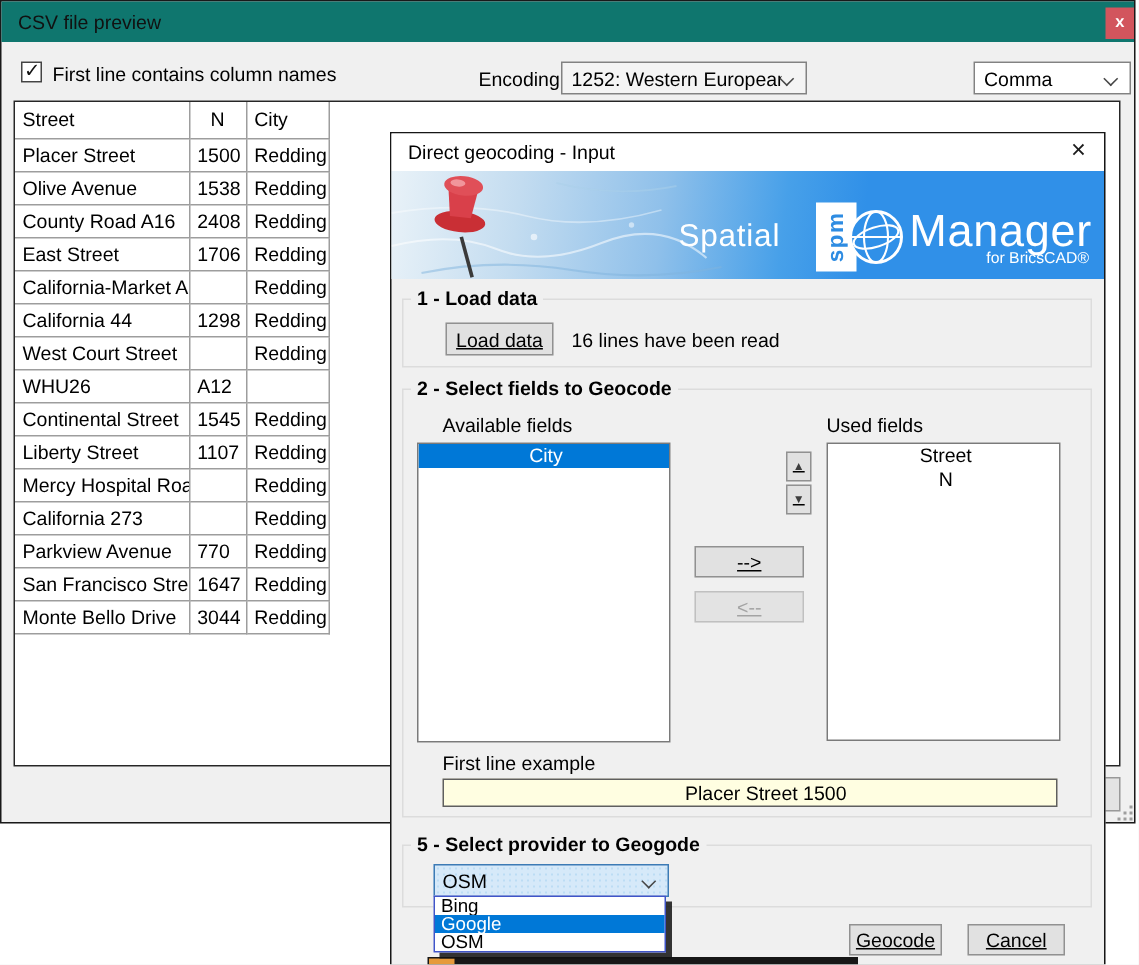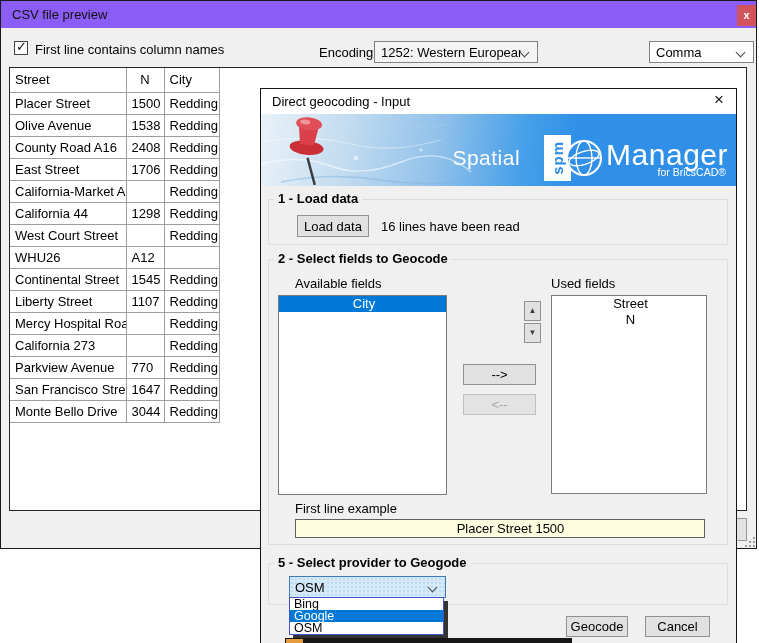--- a/index.html
+++ b/index.html
@@ -1,21 +1,21 @@
 <!DOCTYPE html>
 <html><head>
 <meta charset="utf-8">
 <style>
   * { margin:0; padding:0; box-sizing:border-box; font-family:"Liberation Sans","DejaVu Sans",sans-serif; }
   body { background:#ffffff; }
   .stage { position:relative; width:759px; height:643px; background:#fff; overflow:hidden; font-size:13px; color:#000; }
 
   
   .csv-dialog { position:absolute; left:0; top:0; width:757px; height:549px; background:#f0f0f0; border:1px solid #191919; }
-  .csv-title { position:absolute; left:0; top:0; width:100%; height:27px; background:#8b5cf6; }
+  .csv-title { position:absolute; left:0; top:0; width:100%; height:27px; background:#0f766e; }
   .csv-title .t { position:absolute; left:11px; top:6px; font-size:13px; color:#111; }
   .close-red { position:absolute; left:736px; top:4px; width:19px; height:21px; background:#d2555d; color:#fff;
                font-size:11px; font-weight:bold; text-align:center; line-height:20px; cursor:default; }
   .csv-toolbar { position:absolute; left:0; top:27px; width:100%; height:39px; }
   .checkbox { position:absolute; left:13px; top:13px; width:14px; height:14px; background:#fff; border:1px solid #444; }
   .checkbox .mark { position:absolute; left:1px; top:-3px; font-size:13px; font-weight:bold; color:#111; }
   .cb-label { position:absolute; left:34px; top:14px; }
   .enc-label { position:absolute; left:318px; top:17px; }
   .combo { position:absolute; height:22px; background:#fff; border:1px solid #828282; }
   .combo .val { position:absolute; left:6px; top:3px; white-space:nowrap; overflow:hidden; }
@@ -62,21 +62,21 @@
 
   .groupbox { position:absolute; border:1px solid #dcdcdc; }
   .group-label { position:absolute; background:#f0f0f0; padding:0 4px; font-weight:bold; font-size:13px; white-space:nowrap; }
   .gb1 { left:7px; top:110px; width:460px; height:46px; }
   .gl1 { left:13px; top:102px; }
   .gb2 { left:7px; top:170px; width:460px; height:286px; }
   .gl2 { left:13px; top:162px; }
   .gb3 { left:7px; top:474px; width:460px; height:42px; }
   .gl3 { left:13px; top:466px; }
 
-  .btn { position:absolute; background:#e1e1e1; border:1px solid #919191; display:flex; align-items:center; justify-content:center; font-size:13px; cursor:default; }
+  .btn { position:absolute; background:#e1e1e1; border:1px solid #919191; display:flex; align-items:center; justify-content:center; font-size:13px; cursor:default;text-decoration:underline; }
   .btn-load { left:36px; top:126px; width:72px; height:22px; }
   .load-status { position:absolute; left:120px; top:130px; }
 
   .fields-label { position:absolute; }
   .lbl-avail { left:34px; top:187px; }
   .lbl-used  { left:290px; top:187px; }
   .listbox { position:absolute; background:#fff; border:1px solid #7a7a7a; overflow:hidden; }
   .list-avail { left:17px; top:206px; width:169px; height:200px; }
   .list-used  { left:290px; top:206px; width:156px; height:199px; }
   .lst-item { height:16px; line-height:15px; padding-left:3px; font-size:13px; }

